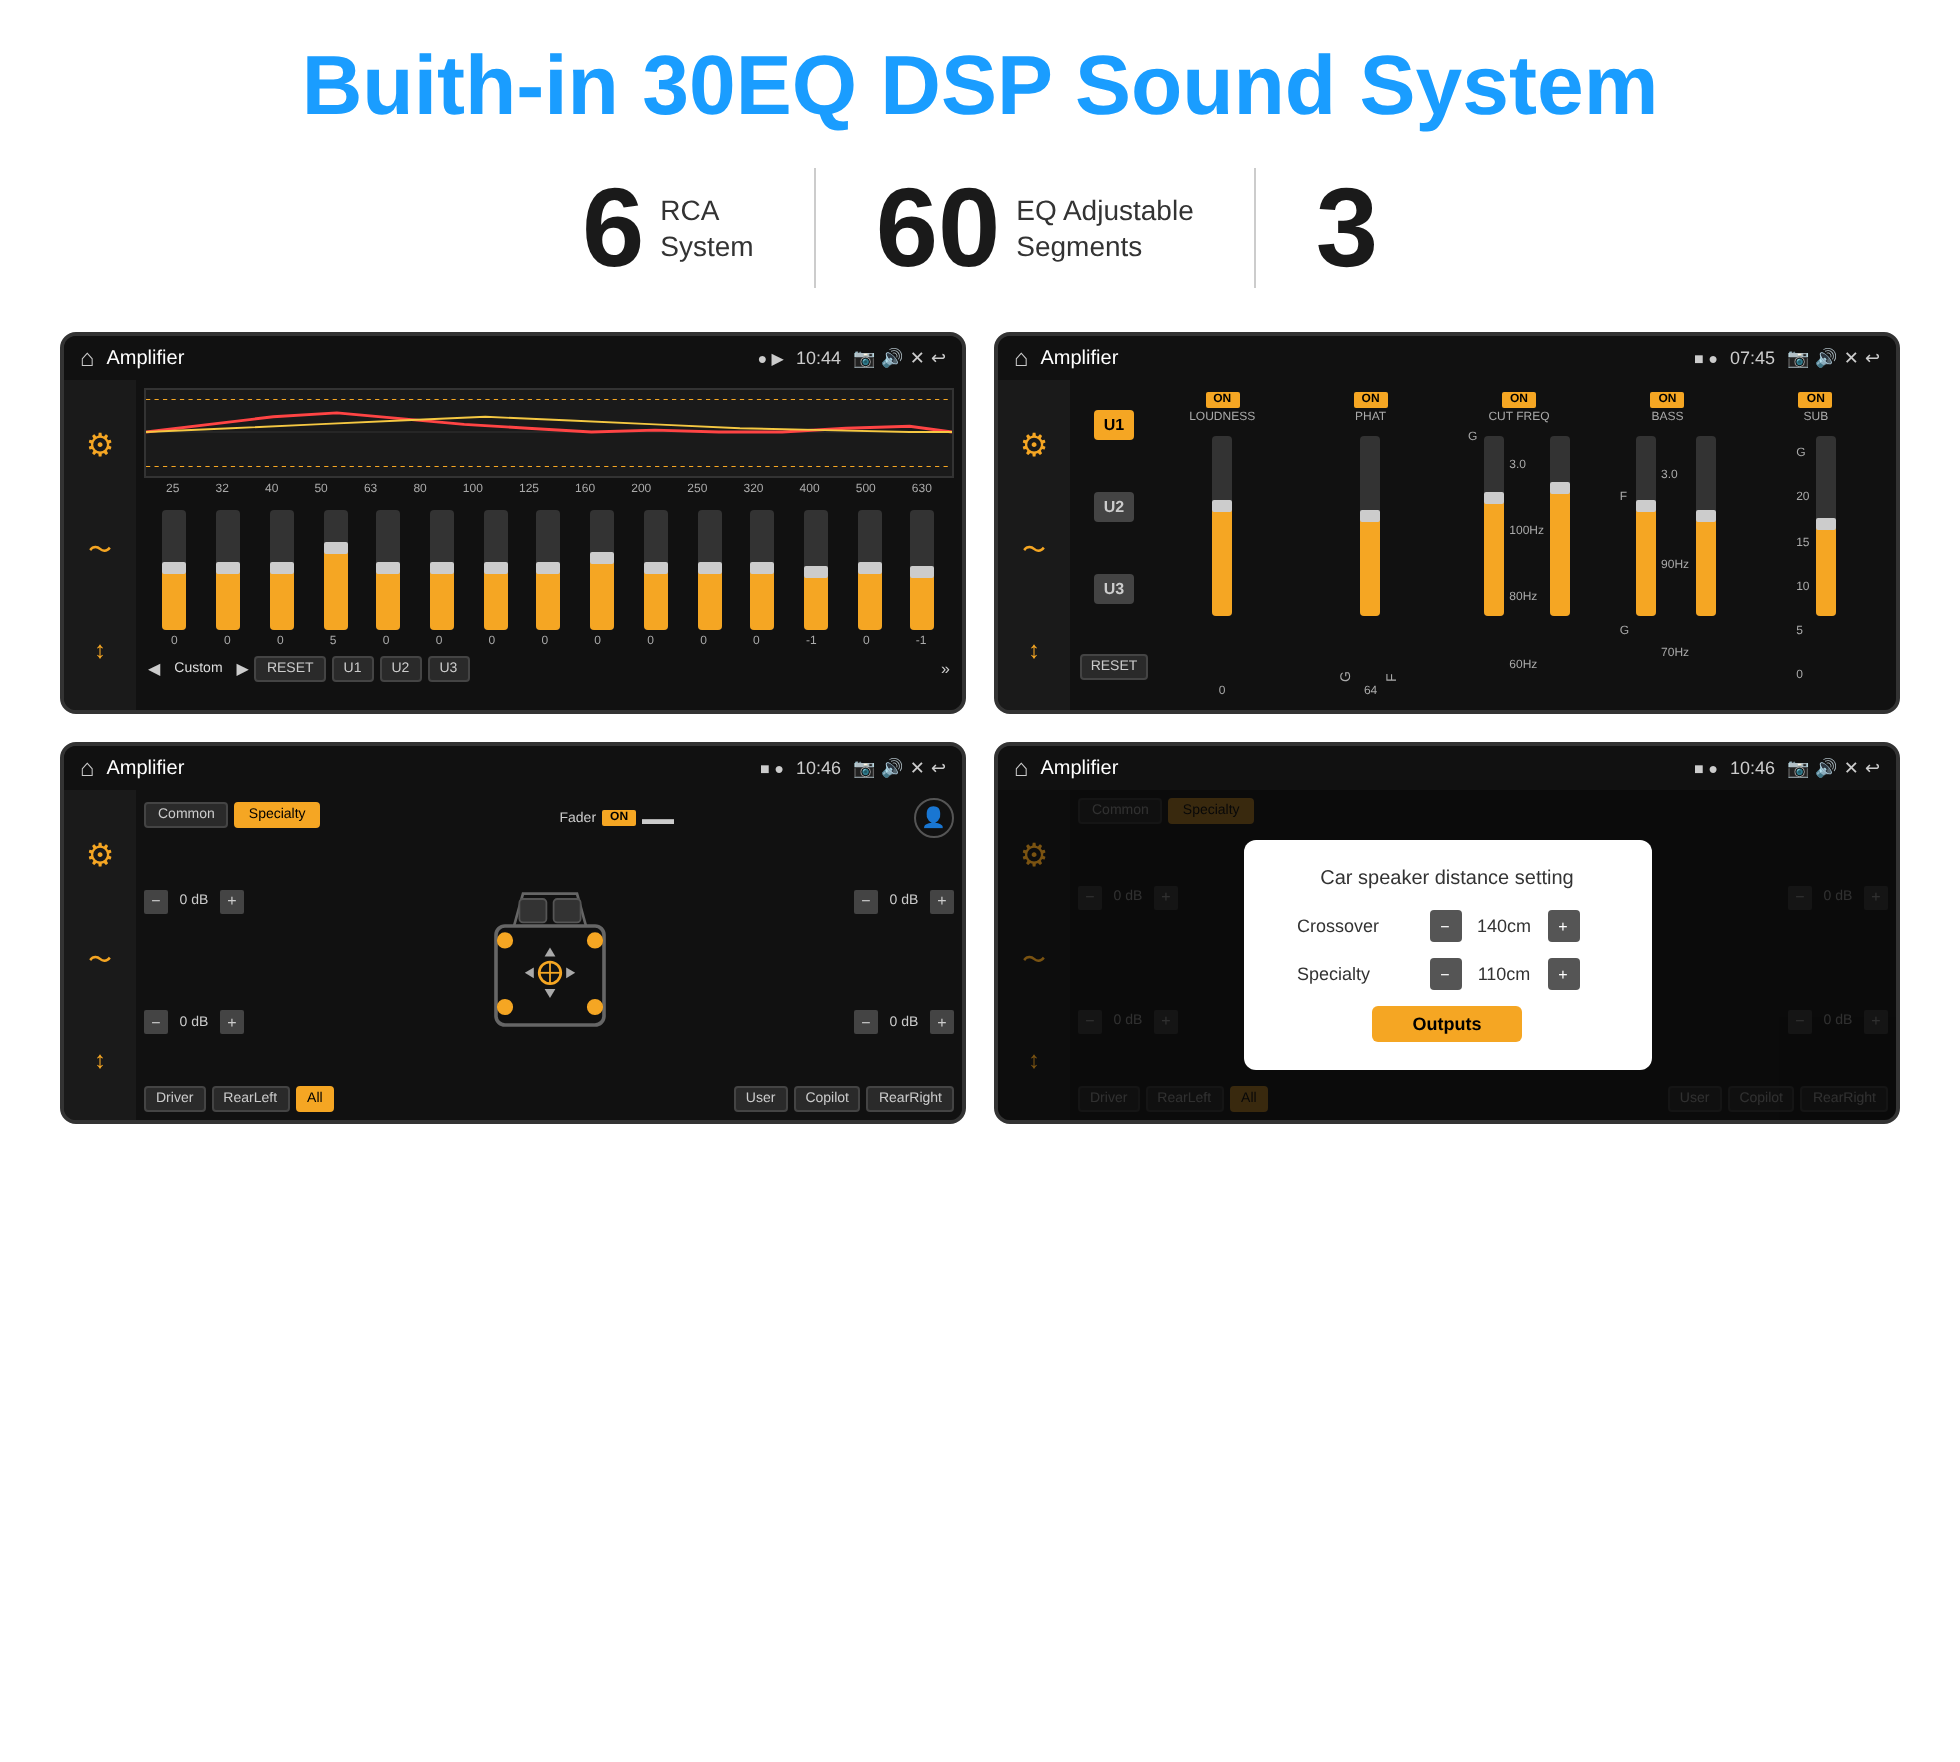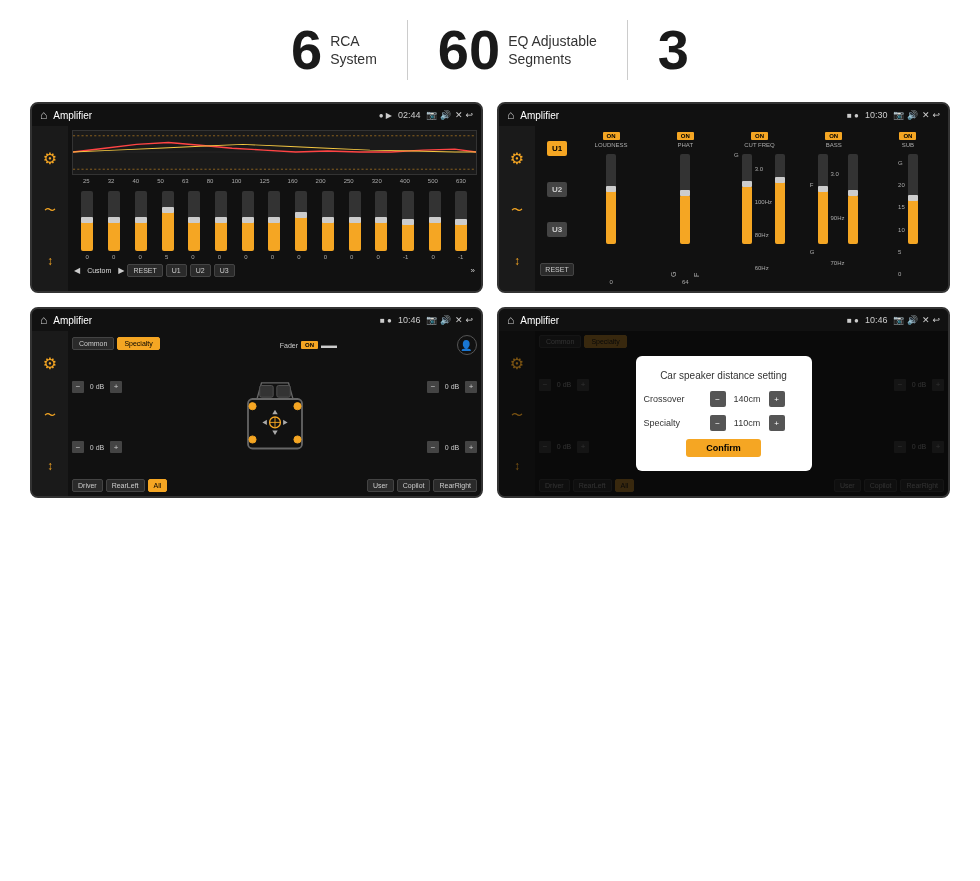--- a/index.html
+++ b/index.html
@@ -420,22 +420,22 @@
       inset: 0;
       background: rgba(0,0,0,0.5);
       display: flex;
       align-items: center;
       justify-content: center;
       z-index: 10;
     }
     .dialog-box {
       background: #fff;
       border-radius: 6px;
-      padding: 14px 8px;
-      width: 176px;
+      padding: 14px 27px;
+      width: 204px;
     }
     .dialog-title {
       font-size: 10px;
       color: #333;
       margin-bottom: 10px;
       text-align: center;
     }
     .dialog-row {
       display: flex;
       align-items: center;
@@ -488,20 +488,21 @@
 
     .screen-wrapper {
       position: relative;
     }
   </style>
 </head>
 <body>
 
 <div class="page-wrapper">
 
+  <h1 class="main-title">Buith-in 30EQ DSP Sound System</h1>
 
   <div class="stats-row">
     <div class="stat-item">
       <span class="stat-number">6</span>
       <span class="stat-label" style="white-space:pre-line">RCA
 System</span>
     </div>
     <div class="stat-divider"></div>
     <div class="stat-item">
       <span class="stat-number">60</span>
@@ -514,21 +515,21 @@
     </div>
   </div>
 
   <div class="screens-grid">
 
     <div class="screen">
       <div class="status-bar">
         <span class="status-home">⌂</span>
         <span class="status-title">Amplifier</span>
         <span style="font-size:8px;color:#ccc;">● ▶</span>
-        <span class="status-time">02:44</span>
+        <span class="status-time">10:44</span>
         <div class="status-icons">
           <span>📷</span>
           <span>🔊</span>
           <span>✕</span>
           <span>↩</span>
         </div>
       </div>
       <div class="screen-content">
         <div class="screen-sidebar">
           <span class="sidebar-icon" style="font-size:16px;">⚙</span>
@@ -659,21 +660,21 @@
           </div>
         </div>
       </div>
     </div>
 
     <div class="screen">
       <div class="status-bar">
         <span class="status-home">⌂</span>
         <span class="status-title">Amplifier</span>
         <span style="font-size:8px;color:#ccc;">■ ●</span>
-        <span class="status-time">10:30</span>
+        <span class="status-time">07:45</span>
         <div class="status-icons">
           <span>📷</span>
           <span>🔊</span>
           <span>✕</span>
           <span>↩</span>
         </div>
       </div>
       <div class="screen-content">
         <div class="screen-sidebar">
           <span class="sidebar-icon" style="font-size:16px;">⚙</span>
@@ -977,20 +978,20 @@
               </div>
             </div>
             <div class="dialog-row">
               <span class="dialog-row-label">Specialty</span>
               <div class="dialog-control">
                 <div class="d-btn">−</div>
                 <div class="d-value">110cm</div>
                 <div class="d-btn d-plus">+</div>
               </div>
             </div>
-            <button class="confirm-btn">Confirm</button>
+            <button class="confirm-btn">Outputs</button>
           </div>
         </div>
       </div>
     </div>
 
   </div>
 </div>
 
 </body></html>

